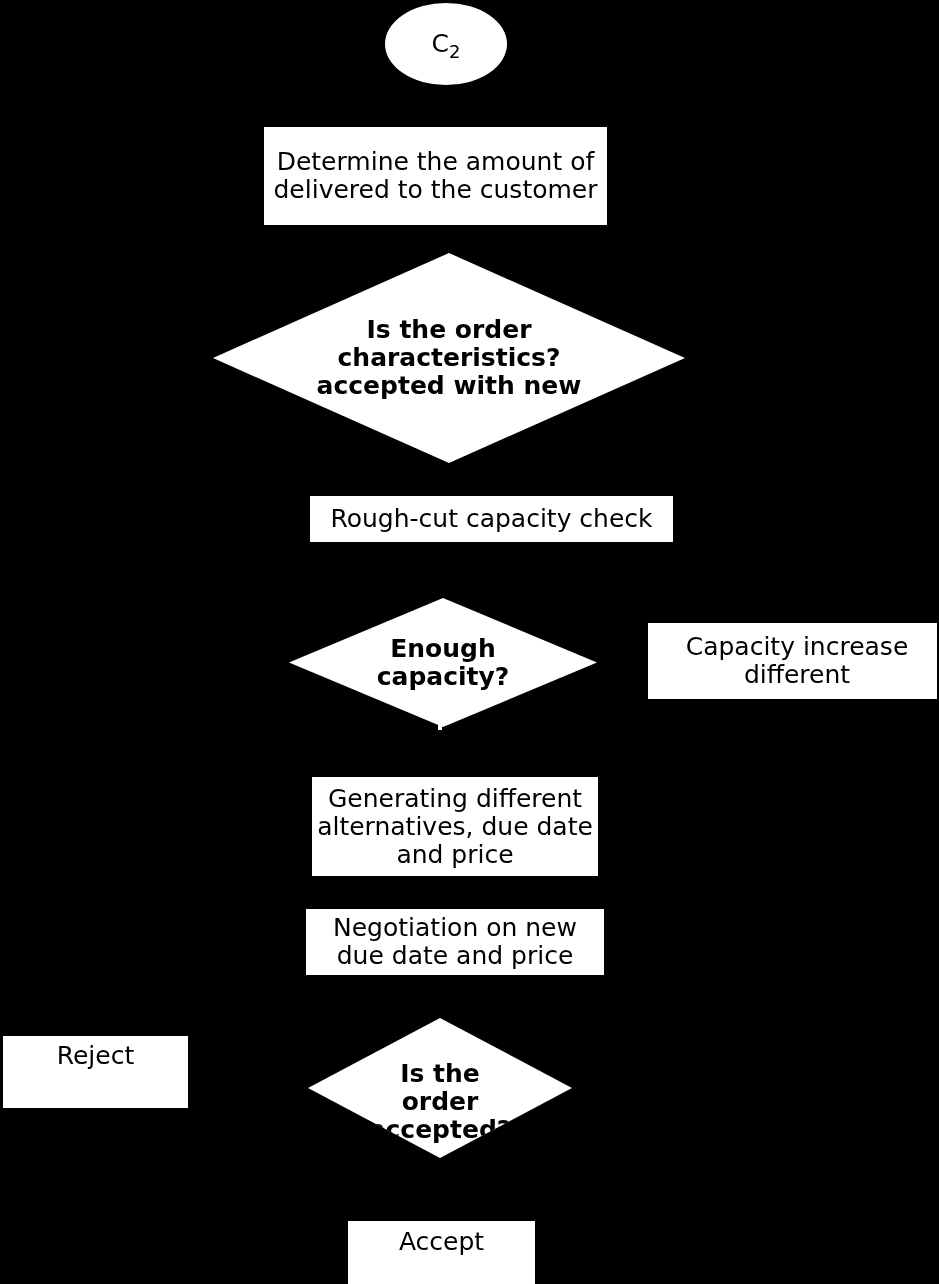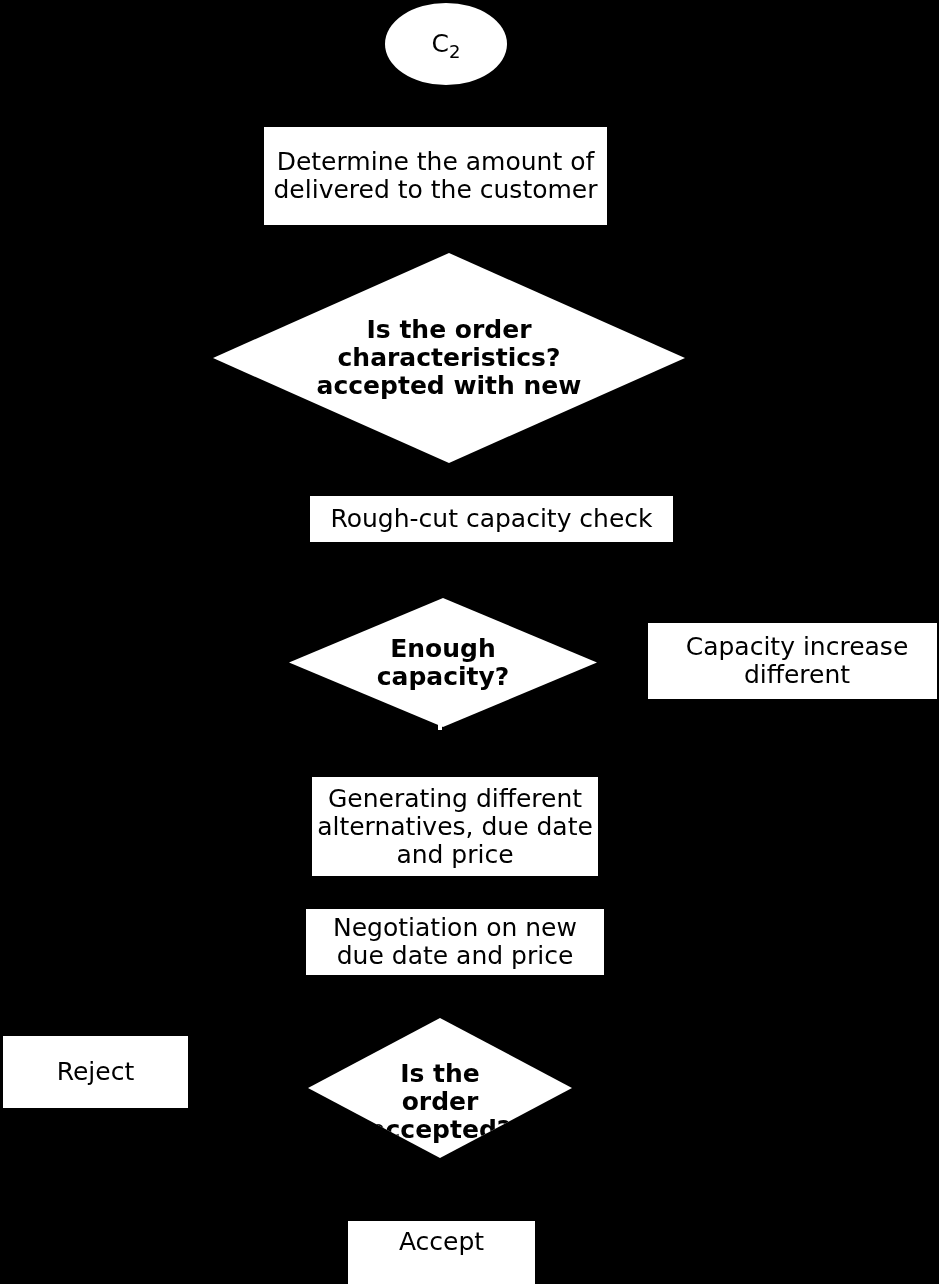--- a/index.html
+++ b/index.html
@@ -99,19 +99,19 @@
 <div>Negotiation on new</div>
     <div>due date and price</div>
   </div>
 
 <div class="node diamond lines" style="left:308px; top:1018px; width:264px; height:140px; padding-top:28px;">
 <div>Is the</div>
     <div>order</div>
     <div>accepted?</div>
   </div>
 
-<div class="node top-aligned" style="left:3px; top:1036px; width:185px; height:72px; padding-top:22px;">
+<div class="node top-aligned" style="left:3px; top:1036px; width:185px; height:72px; padding-top:6px;">
   <div>Reject</div>
 </div>
 
 <div class="node top-aligned" style="left:348px; top:1221px; width:187px; height:70px; padding-top:7px;">
   <div>Accept</div>
 </div>
 
 </body></html>

